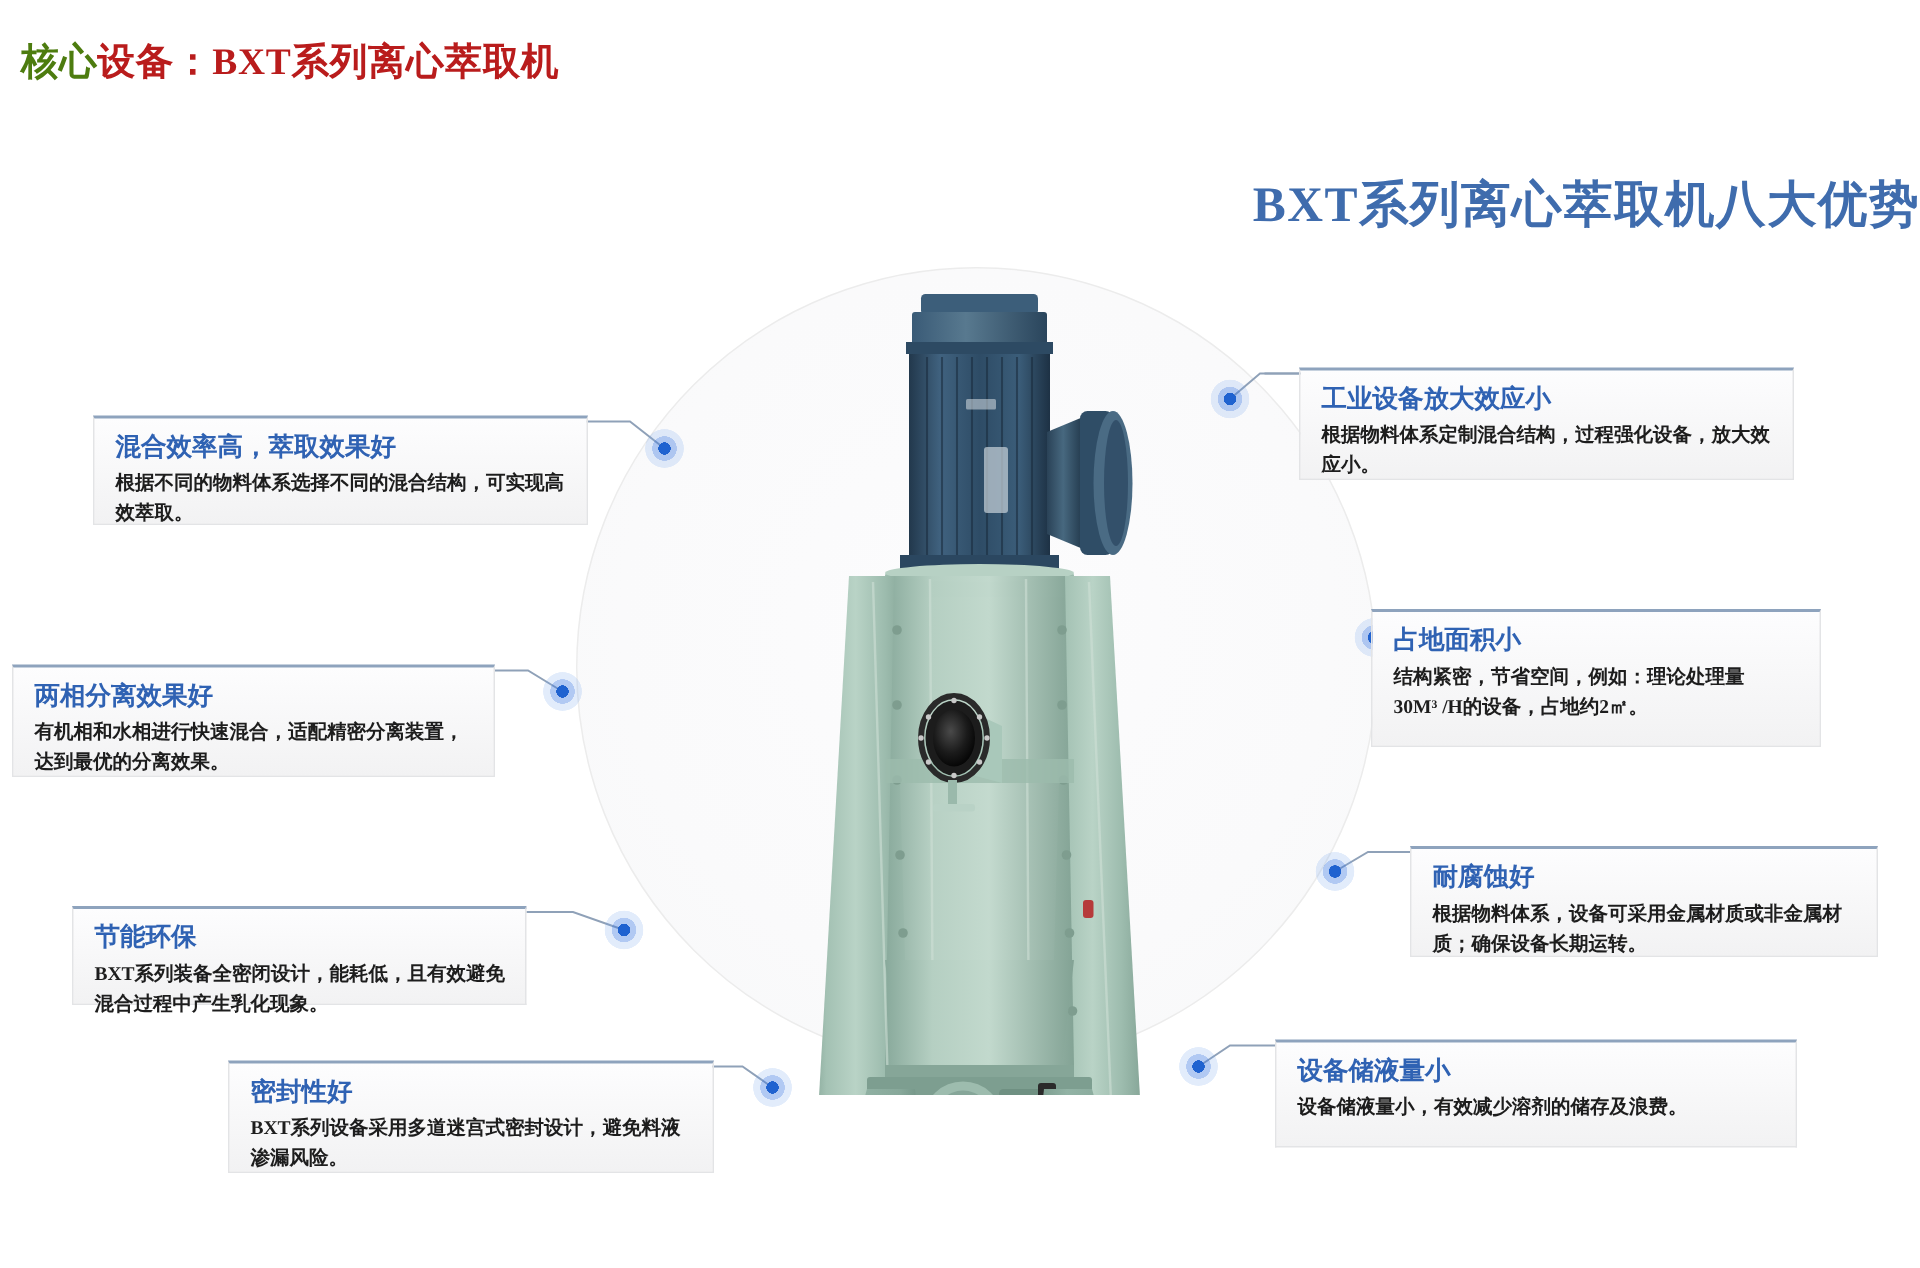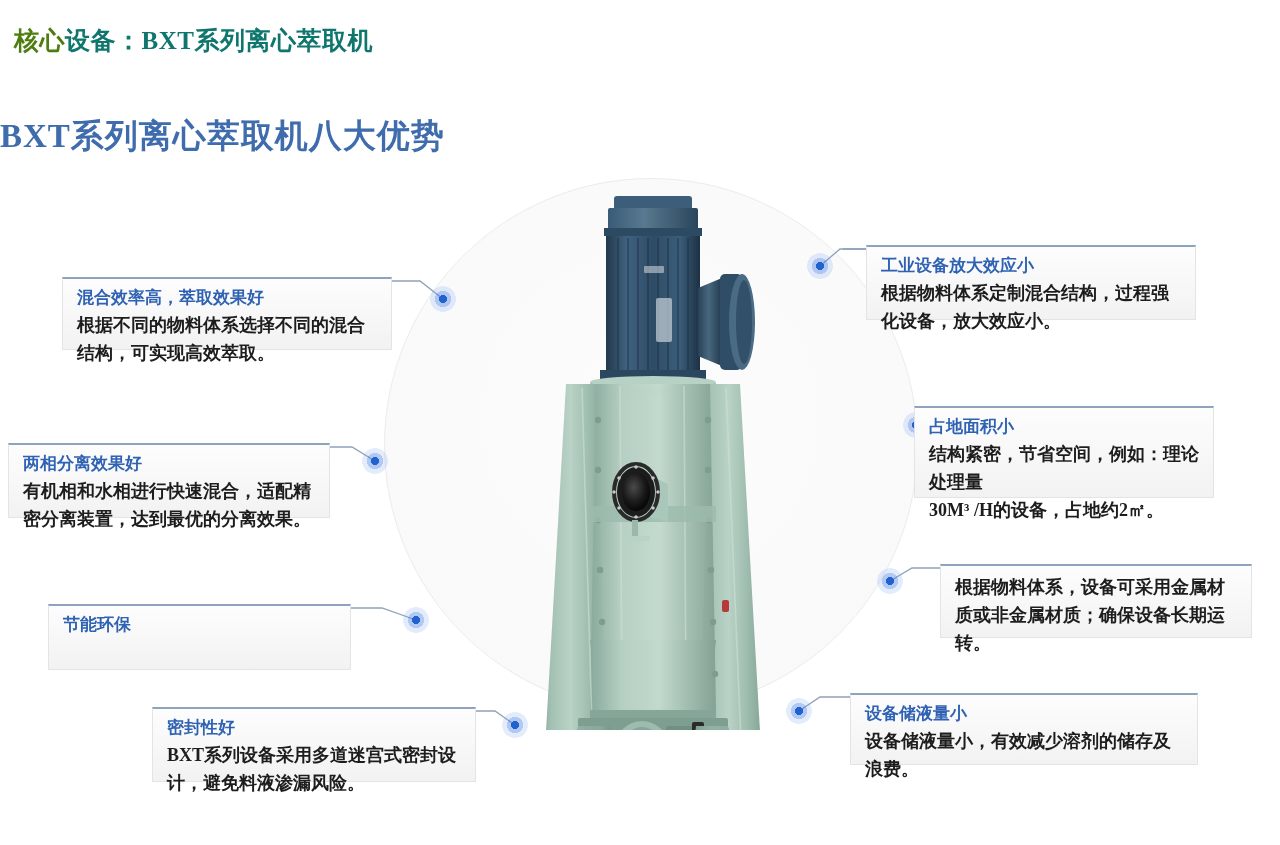--- a/index.html
+++ b/index.html
@@ -11,25 +11,25 @@
   }
   .page{position:absolute;inset:0;}
 
   
   .page-title{
     position:absolute;left:14px;top:24px;
     font-size:25px;font-weight:700;letter-spacing:.5px;
     white-space:nowrap;
   }
   .page-title .dark{color:#4d7c0f;}
-  .page-title .blue{color:#0f766e;}
+  .page-title .blue{color:#b91c1c;}
 
   .main-heading{
     position:absolute;left:0;right:0;top:114px;
-    text-align:left;
+    text-align:right;
     font-size:33px;font-weight:700;letter-spacing:1px;
     color:#3f6cad;
   }
 
   
   .ring{
     position:absolute;
     left:384px;top:178px;width:534px;height:534px;
     border-radius:50%;
     border:1.3px solid #ececec;
@@ -53,21 +53,21 @@
     background:linear-gradient(180deg,#fdfdfe 0%,#f7f7f8 55%,#f2f2f3 100%);
     border:1px solid #e3e4e6;
     border-top:2.5px solid #8ea3bd;
     padding:8px 12px 8px 14px;
   }
   .box .t{
     color:#2f62b3;font-size:17px;font-weight:700;
     line-height:1.35;margin-bottom:2px;white-space:nowrap;
   }
   .box .d{
-    color:#1d1d1d;font-size:18px;line-height:1.55;font-weight:600;
+    color:#1d1d1d;font-size:13px;line-height:1.55;font-weight:600;
   }
 
   
   .machine{position:absolute;left:470px;top:170px;width:360px;height:560px;}
 </style>
 </head>
 <body>
 
 <div class="page">
 
@@ -265,20 +265,21 @@
     <div class="d">根据不同的物料体系选择不同的混合结构，可实现高效萃取。</div>
   </div>
 
   <div class="box" style="left:8px;top:443px;width:322px;height:75px;">
     <div class="t">两相分离效果好</div>
     <div class="d">有机相和水相进行快速混合，适配精密分离装置，达到最优的分离效果。</div>
   </div>
 
   <div class="box" style="left:48px;top:604px;width:303px;height:66px;">
     <div class="t">节能环保</div>
+    <div class="d">BXT系列装备全密闭设计，能耗低，且有效避免混合过程中产生乳化现象。</div>
   </div>
 
   <div class="box" style="left:152px;top:707px;width:324px;height:75px;">
     <div class="t">密封性好</div>
     <div class="d">BXT系列设备采用多道迷宫式密封设计，避免料液渗漏风险。</div>
   </div>
 
   <div class="box" style="left:866px;top:245px;width:330px;height:75px;">
     <div class="t">工业设备放大效应小</div>
     <div class="d">根据物料体系定制混合结构，过程强化设备，放大效应小。</div>
@@ -286,20 +287,21 @@
 
   <div class="box" style="left:914px;top:406px;width:300px;height:92px;">
     <div class="t">占地面积小</div>
     <div class="d">
       <span>结构紧密，节省空间，例如：理论处理量</span><br>
       <span>30M³ /H的设备，占地约2㎡。</span>
     </div>
   </div>
 
   <div class="box" style="left:940px;top:564px;width:312px;height:74px;">
+    <div class="t">耐腐蚀好</div>
     <div class="d">根据物料体系，设备可采用金属材质或非金属材质；确保设备长期运转。</div>
   </div>
 
   <div class="box" style="left:850px;top:693px;width:348px;height:72px;">
     <div class="t">设备储液量小</div>
     <div class="d">设备储液量小，有效减少溶剂的储存及浪费。</div>
   </div>
 
 </div>
 

